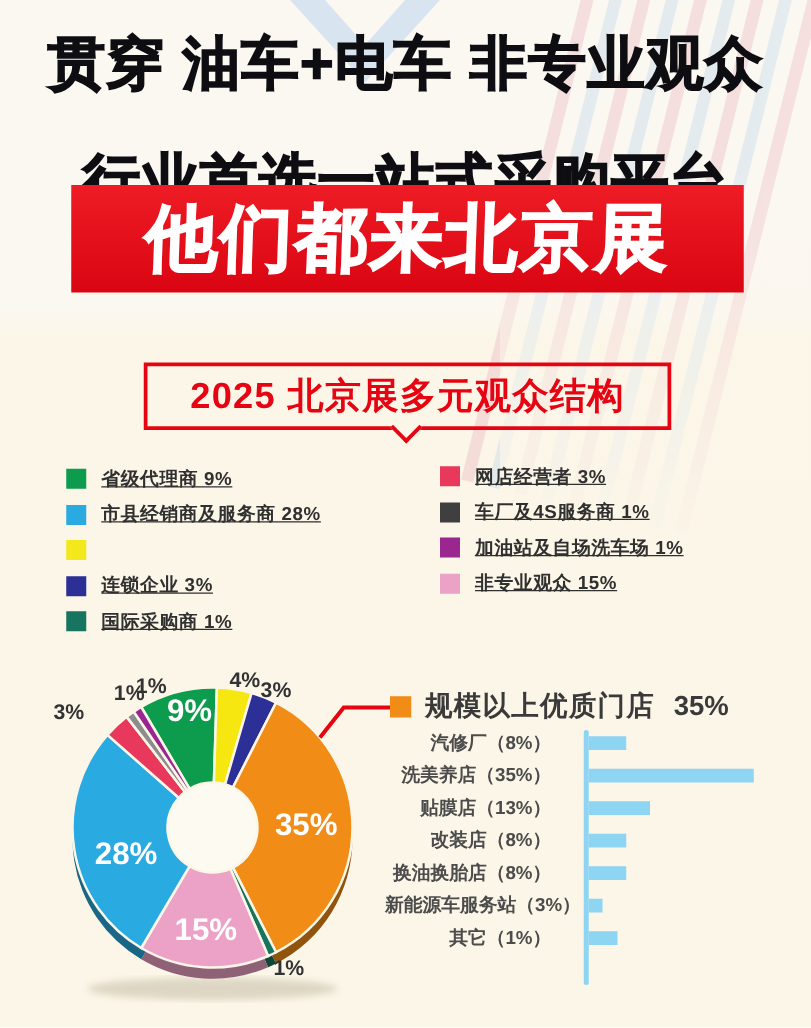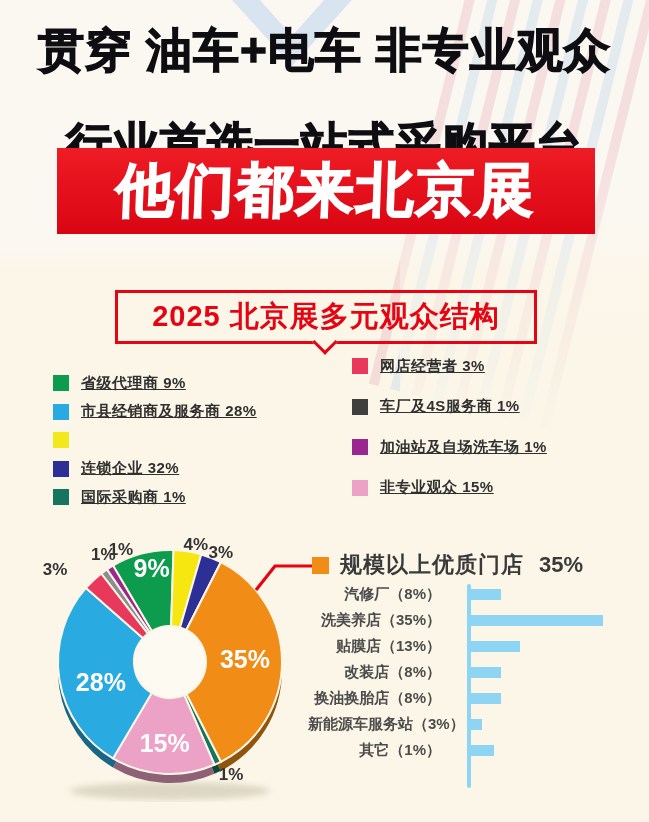--- a/index.html
+++ b/index.html
@@ -13,21 +13,21 @@
       background:linear-gradient(180deg,#ee1c25,#da0512);display:flex;align-items:center;justify-content:center;}
   .banner span{color:#ffffff;font-size:58px;font-weight:900;letter-spacing:2px;white-space:nowrap;
       -webkit-text-stroke:1.5px #ffffff;transform:skewX(-2deg);}
   .tbox{position:absolute;left:115px;top:290px;width:422px;height:54px;border:3px solid #e60412;
       box-sizing:border-box;display:flex;align-items:center;justify-content:center;}
   .tbox span{color:#e60412;font-size:29px;font-weight:800;letter-spacing:1px;white-space:nowrap;}
   .notch{position:absolute;left:50%;bottom:-10px;width:15px;height:15px;margin-left:-10px;
       background:#fbf6e7;border-right:3px solid #e60412;border-bottom:3px solid #e60412;transform:rotate(45deg);}
   .legend{position:absolute;display:flex;flex-direction:column;}
   .legend-left{left:53px;top:369px;}
-  .legend-right{left:352px;top:352px;gap:12px;}
+  .legend-right{left:352px;top:367px;}
   .lrow{height:28.5px;display:flex;align-items:center;}
   .sw{width:16px;height:16px;margin-right:12px;flex:0 0 auto;}
   .ltxt{font-size:15px;font-weight:600;color:#303030;letter-spacing:0.5px;white-space:nowrap;text-decoration:underline;}
   #pie{position:absolute;left:0;top:515px;}
   .panel-head{position:absolute;left:312px;top:550px;display:flex;align-items:center;}
   .panel-head .sq{width:17px;height:17px;background:#f18c16;margin-right:11px;}
   .panel-head .ttl{font-size:22px;font-weight:800;color:#3a3a3a;letter-spacing:1px;white-space:nowrap;}
   .panel-head .pct{font-size:22px;font-weight:800;color:#3a3a3a;margin-left:15px;}
   .axis{position:absolute;left:467px;top:584px;width:4px;height:204px;background:#8ed4f3;border-radius:2px;}
   .rows{position:absolute;left:308px;top:581px;display:flex;flex-direction:column;justify-content:flex-end;}
@@ -82,21 +82,21 @@
       </div>
       <div class="lrow">
         <span class="sw" style="background: rgb(41, 170, 225);"></span>
         <span class="ltxt">市县经销商及服务商  28%</span>
       </div>
       <div class="lrow">
         <span class="sw" style="background: rgb(243, 232, 28);"></span>
       </div>
       <div class="lrow">
         <span class="sw" style="background: rgb(43, 47, 150);"></span>
-        <span class="ltxt">连锁企业  32%</span>
+        <span class="ltxt">连锁企业  3%</span>
       </div>
       <div class="lrow">
         <span class="sw" style="background: rgb(23, 117, 95);"></span>
         <span class="ltxt">国际采购商  1%</span>
       </div>
     </div>
   <div class="legend legend-right">
       <div class="lrow">
         <span class="sw" style="background: rgb(232, 57, 92);"></span>
         <span class="ltxt">网店经营者 3%</span>

